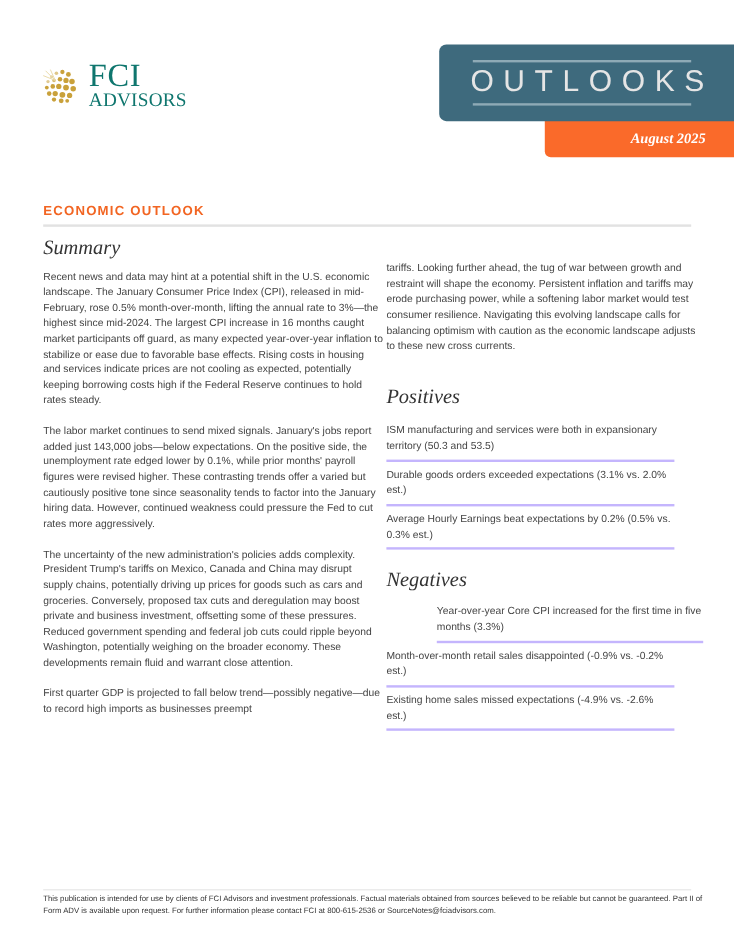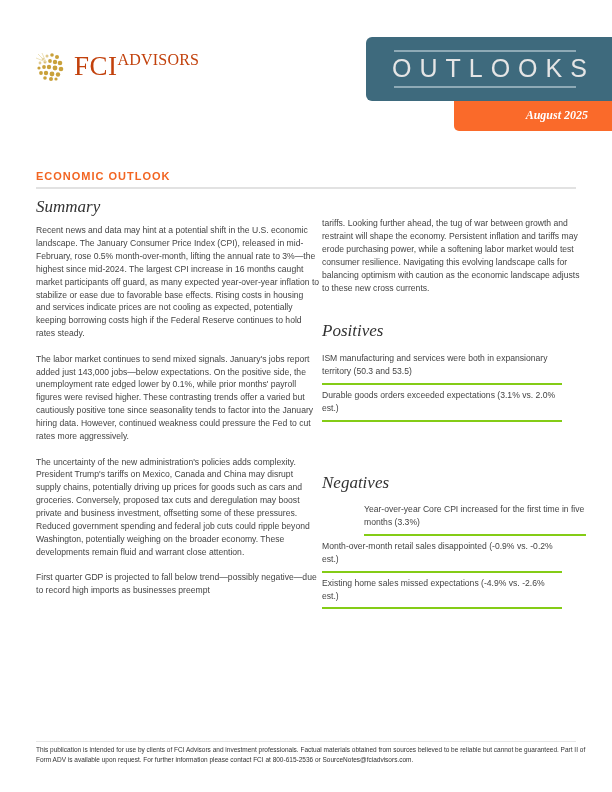--- a/index.html
+++ b/index.html
@@ -1,20 +1,20 @@
 <!DOCTYPE html>
 <html><head>
 <meta charset="utf-8">
 <style>
   html, body { margin: 0; padding: 0; background: #ffffff; }
   body { width: 612px; height: 792px; position: relative; overflow: hidden; font-family: "Liberation Sans", sans-serif; color: #3a3a3a; }
 
   .logo { position: absolute; left: 34px; top: 50px; display: flex; align-items: center; }
   .logo-globe { width: 32px; height: 32px; margin-right: 8px; }
-  .logo-text { display: flex; flex-direction: row; font-family: "Liberation Serif", serif; color: #c2410c; line-height: 1; }
+  .logo-text { display: flex; flex-direction: column; font-family: "Liberation Serif", serif; color: #0f766e; line-height: 1; }
   .logo-fci { font-size: 27px; letter-spacing: 0.5px; }
   .logo-adv { font-size: 16px; letter-spacing: 0.2px; margin-top: -1px; }
 
   .banner { position: absolute; left: 366px; top: 37px; width: 260px; height: 64px; background: #3e6a7d; border-radius: 6px 0 0 6px; z-index: 2; }
   .banner-line { position: absolute; left: 28px; width: 182px; height: 2px; background: #8eaab6; }
   .banner-line.top { top: 13px; }
   .banner-line.bottom { top: 49px; }
   .banner-title { position: absolute; left: 26px; top: 17px; font-family: "Liberation Sans", sans-serif; font-size: 25px; letter-spacing: 8px; color: #e5e5e5; font-weight: normal; }
 
   .date-tab { position: absolute; left: 454px; top: 100px; width: 170px; height: 31px; background: #fa6a2a; border-radius: 0 0 0 5px; z-index: 1; }
@@ -23,21 +23,21 @@
   .section-label { position: absolute; left: 36px; top: 170px; font-size: 11px; font-weight: bold; letter-spacing: 1px; color: #f26522; }
   .section-rule { position: absolute; left: 36px; top: 187px; width: 540px; height: 2px; background: #e2e2e2; }
 
   .h2 { position: absolute; font-family: "Liberation Serif", serif; font-style: italic; font-size: 17px; color: #333333; }
 
   .col-left { position: absolute; left: 36px; top: 224px; width: 284px; }
   .col-right { position: absolute; left: 322px; top: 217px; width: 266px; }
   .para { font-size: 8.6px; line-height: 12.9px; color: #444444; margin: 0 0 12.5px 0; }
 
   .list { position: absolute; left: 322px; width: 240px; }
-  .list-item { font-size: 8.6px; line-height: 12.9px; color: #444444; padding: 4px 0 5px 0; border-bottom: 2px solid #84cc16; }
+  .list-item { font-size: 8.6px; line-height: 12.9px; color: #444444; padding: 4px 0 5px 0; border-bottom: 2px solid #c4b5fd; }
   .list-item:first-child { padding-top: 0; }
 
   .footer-rule { position: absolute; left: 36px; top: 741px; width: 540px; height: 1px; background: #e6e6e6; }
   .footer { position: absolute; left: 36px; top: 745px; width: 560px; font-size: 6.5px; line-height: 9.8px; color: #333333; }
 </style>
 </head>
 <body>
 
 <div class="logo">
   <svg class="logo-globe" viewBox="0 0 32 32">
@@ -94,20 +94,21 @@
   <p class="para">First quarter GDP is projected to fall below trend—possibly negative—due to record high imports as businesses preempt</p>
 </div>
 <div class="col-right">
   <p class="para">tariffs. Looking further ahead, the tug of war between growth and restraint will shape the economy. Persistent inflation and tariffs may erode purchasing power, while a softening labor market would test consumer resilience. Navigating this evolving landscape calls for balancing optimism with caution as the economic landscape adjusts to these new cross currents.</p>
 </div>
 
 <div class="h2" style="left:322px; top:321px;">Positives</div>
 <div class="list" style="top:352px;">
   <div class="list-item">ISM manufacturing and services were both in expansionary territory (50.3 and 53.5)</div>
   <div class="list-item">Durable goods orders exceeded expectations (3.1% vs. 2.0% est.)</div>
+  <div class="list-item">Average Hourly Earnings beat expectations by 0.2% (0.5% vs. 0.3% est.)</div>
 </div>
 
 <div class="h2" style="left:322px; top:473px;font-style:italic;">Negatives</div>
 <div class="list" style="top:503px;">
   <div class="list-item" style="width:222px;margin-left:42px;">Year-over-year Core CPI increased for the first time in five months (3.3%)</div>
   <div class="list-item">Month-over-month retail sales disappointed (-0.9% vs. -0.2% est.)</div>
   <div class="list-item">Existing home sales missed expectations (-4.9% vs. -2.6% est.)</div>
 </div>
 
 <div class="footer-rule"></div>

